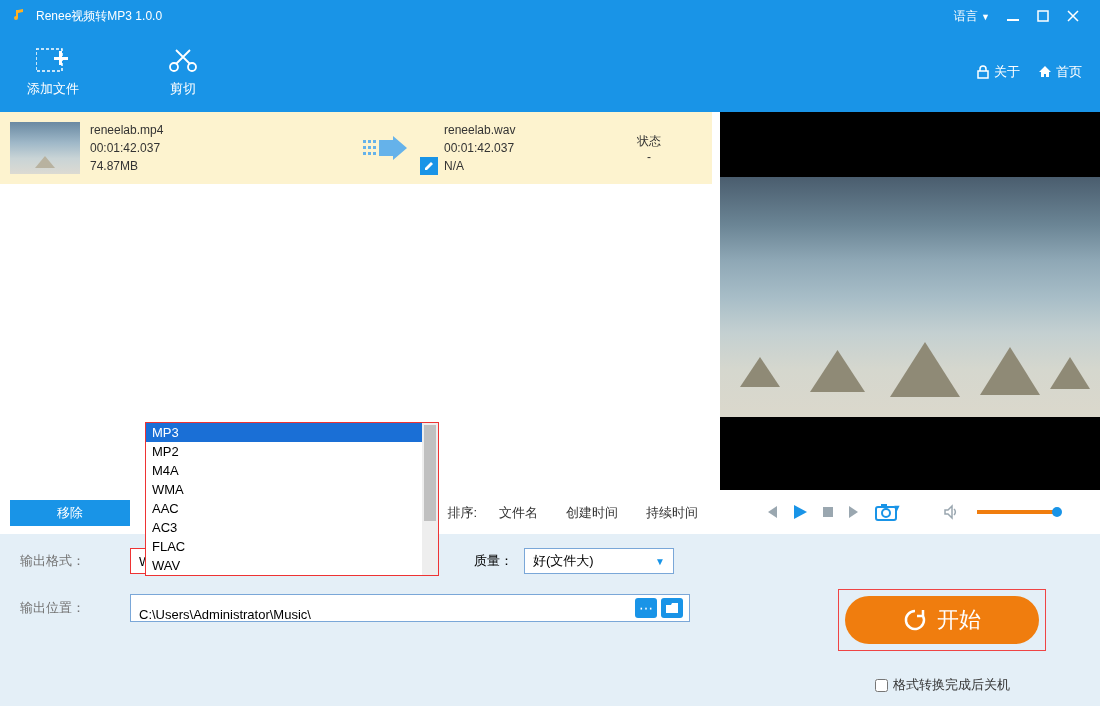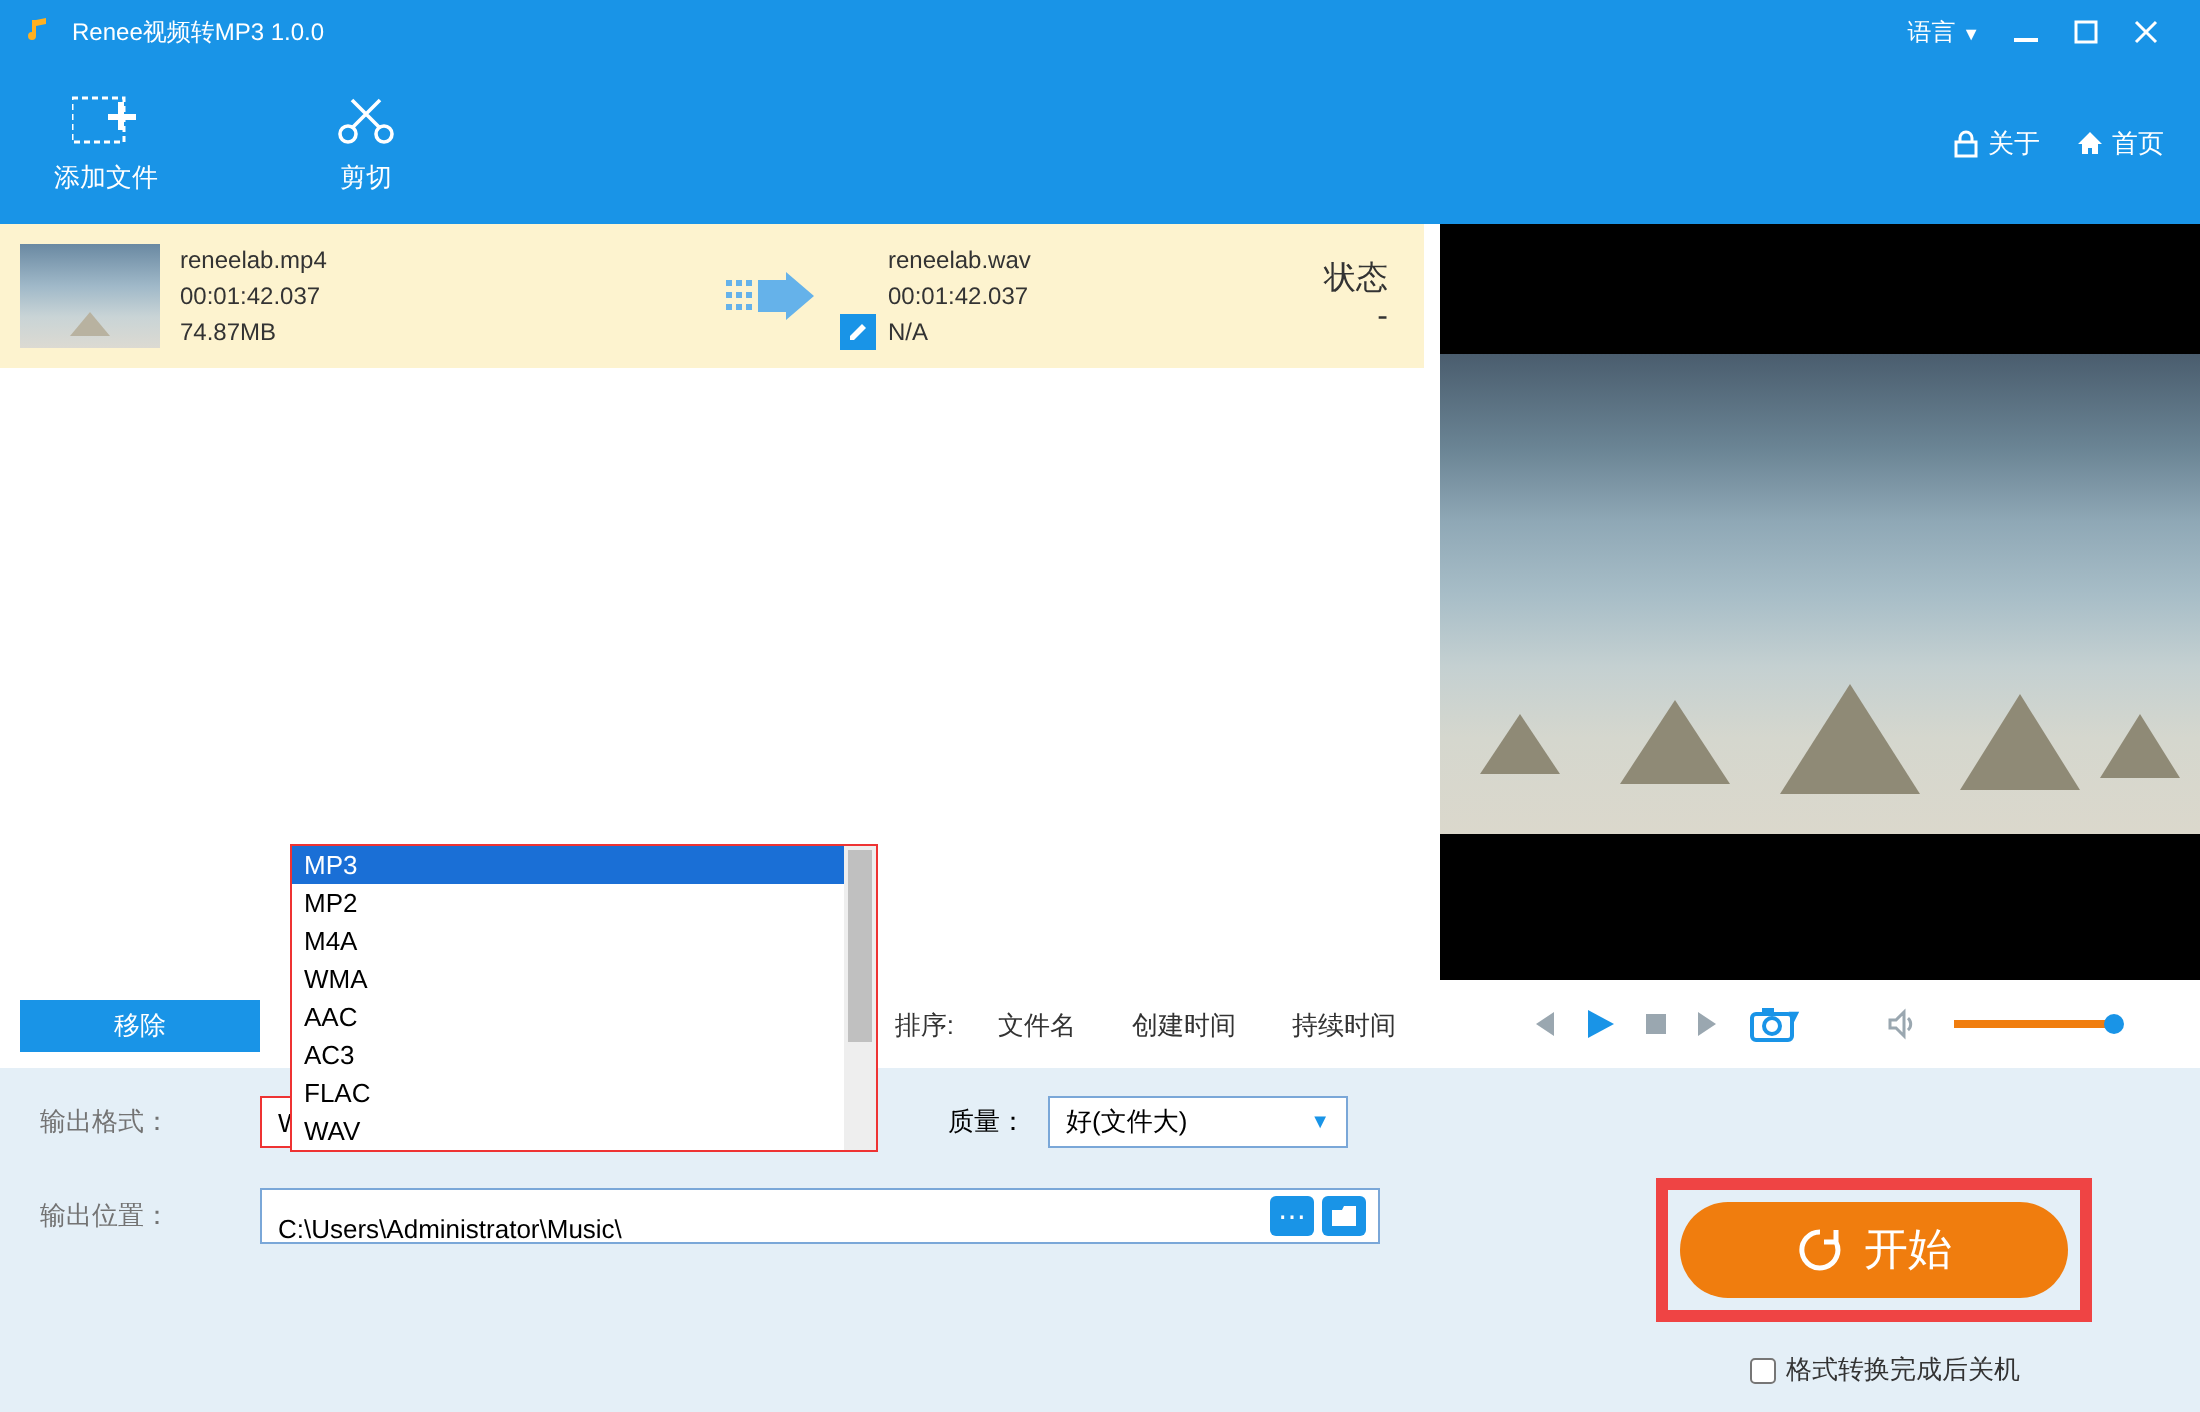--- a/index.html
+++ b/index.html
@@ -19,21 +19,21 @@
 .toolbar .rlink svg { margin-right: 4px; }
 
 .listarea { position: relative; height: 422px; }
 .filerow { background: #fdf3cf; height: 72px; display: flex; align-items: center; padding: 6px 10px; width: 712px; }
 .thumb { width: 70px; height: 52px; background: linear-gradient(#6a89a2 0%, #9fb8c8 40%, #c9d4d6 70%, #dcdad2 100%); margin-right: 10px; position: relative; }
 .thumb::after { content: ""; position: absolute; bottom: 6px; left: 50%; transform: translateX(-50%); width: 20px; height: 12px; background: #b8b2a0; clip-path: polygon(50% 0, 100% 100%, 0 100%); }
 .info { display: flex; flex-direction: column; font-size: 12px; color: #333; line-height: 1.5; width: 260px; }
 .arrow-wrap { width: 70px; display: flex; justify-content: center; }
 .outicon { width: 18px; height: 18px; background: #1994e7; margin-right: 6px; display: flex; align-items: center; justify-content: center; }
 .outinfo { display: flex; flex-direction: column; font-size: 12px; color: #333; line-height: 1.5; width: 160px; }
-.status { width: 90px; text-align: right; font-size: 16px; color: #333; }
+.status { width: 90px; text-align: center; font-size: 12px; color: #333; }
 
 .removebar { position: absolute; left: 10px; top: 388px; width: 702px; display: flex; align-items: center; font-size: 13px; color: #333; }
 .removebtn { width: 120px; height: 26px; background: #1994e7; color: #fff; border: none; font-size: 13px; cursor: pointer; }
 .removebar .sortlabel { margin-left: auto; margin-right: 8px; }
 .removebar .sortopt { margin: 0 14px; cursor: pointer; }
 
 .dropdown { position: absolute; left: 145px; top: 310px; width: 294px; border: 1px solid #e33; background: #fff; font-size: 13px; z-index: 10; }
 .dropdown .ddopt { padding: 2px 6px; cursor: pointer; }
 .dropdown .ddopt.selected { background: #1a6fd6; color: #fff; }
 .dropdown .ddscroll { position: absolute; right: 0; top: 0; width: 16px; height: 100%; background: #eee; }
@@ -44,21 +44,21 @@
 .blabel { width: 110px; color: #737373; }
 .selectbox { width: 294px; height: 26px; border: 1px solid #e33; background: #fff; display: flex; align-items: center; padding: 0 8px; font-size: 13px; cursor: pointer; margin-right: 50px; }
 .selectbox .tri { margin-left: auto; color: #1994e7; font-size: 10px; }
 .qlabel { width: 50px; }
 .qbox { width: 150px; height: 26px; border: 1px solid #7aa7d8; background: #fff; display: flex; align-items: center; padding: 0 8px; font-size: 13px; cursor: pointer; }
 .qbox .tri { margin-left: auto; color: #1994e7; font-size: 10px; }
 .pathbox { width: 560px; height: 28px; border: 1px solid #7aa7d8; background: #fff; display: flex; align-items: center; padding: 0 6px 0 8px; font-size: 13px; }
 .pathbox .pathtxt { flex: 1; margin-top: 13px; }
 .pathbox .pbtn { width: 22px; height: 20px; background: #1994e7; color: #fff; display: flex; align-items: center; justify-content: center; margin-left: 4px; cursor: pointer; font-size: 14px; border-radius: 3px; }
 
-.startwrap { position: absolute; right: 54px; top: 55px; border: 6px solid #ef4444; padding: 6px; }
+.startwrap { position: absolute; right: 54px; top: 55px; border: 1px solid #ef4444; padding: 6px; }
 .startbtn { width: 194px; height: 48px; background: #f07d0e; color: #fff; border: none; border-radius: 24px; font-size: 22px; display: flex; align-items: center; justify-content: center; cursor: pointer; }
 .startbtn svg { margin-right: 10px; }
 
 .shutdown { position: absolute; right: 90px; bottom: 12px; font-size: 13px; color: #333; display: flex; align-items: center; justify-content: center; }
 .shutdown input { margin-right: 5px; }
 
 .preview { position: absolute; right: 0; top: 112px; width: 380px; height: 378px; background: #000; }
 .preview .pimg { position: absolute; top: 65px; left: 0; width: 380px; height: 240px; background: linear-gradient(#4a5d6e 0%, #6b8595 20%, #8fa8b6 35%, #a7bdc7 50%, #c4d0d1 65%, #d5d7ce 80%, #dbd8cc 100%); }
 .preview .pimg .mound { position: absolute; background: #8f8a76; clip-path: polygon(50% 0, 100% 100%, 0 100%); }
 

